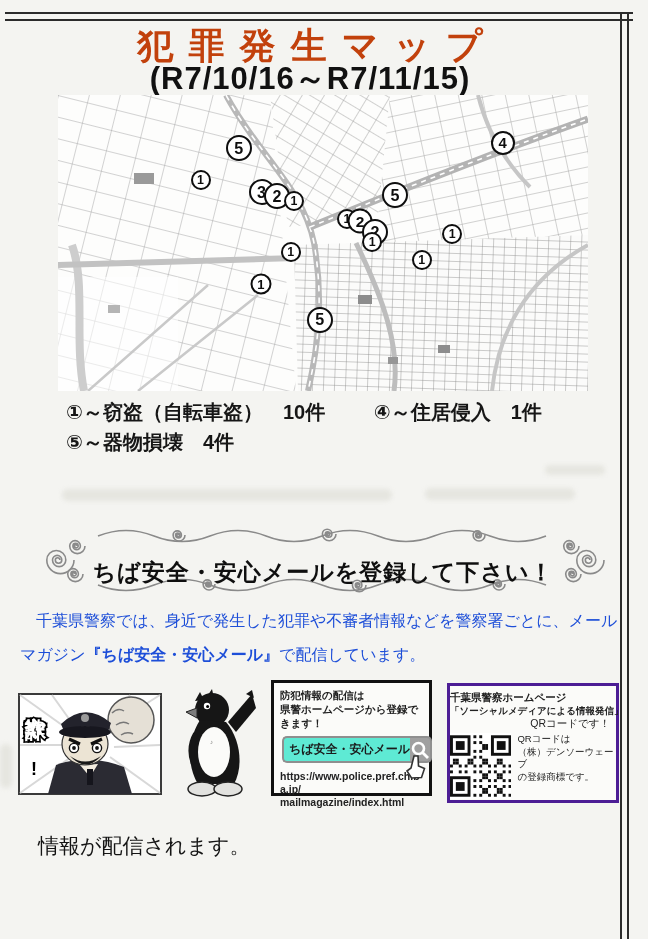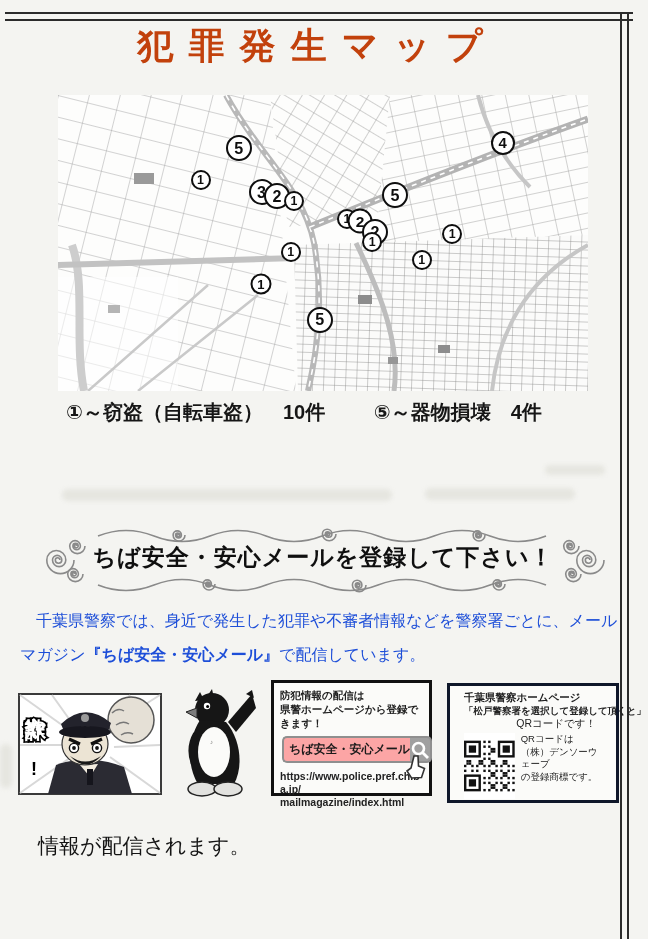--- a/index.html
+++ b/index.html
@@ -30,66 +30,67 @@
     display:grid;grid-template-columns:57% 43%;row-gap:3px;
     font-size:20px;font-weight:bold;color:#161616;}
   .legend .li{white-space:nowrap;}
 
   
   .smudge{position:absolute;background:#e6e6e0;border-radius:6px;filter:blur(2px);}
 
   
   .banner{position:absolute;left:28px;top:522px;width:590px;height:78px;}
   .banner svg{position:absolute;left:0;top:0;}
-  .banner-text{position:absolute;left:0;top:20px;width:100%;text-align:center;
+  .banner-text{position:absolute;left:0;top:35px;width:100%;text-align:center;
     font-size:23px;font-weight:bold;letter-spacing:1px;color:#0f0f0f;}
 
   
   .intro{position:absolute;left:20px;top:604px;width:602px;
     font-size:16px;line-height:34px;color:#1d4ed8;}
   .intro .b{font-weight:bold;}
 
   
   .officer{position:absolute;left:18px;top:693px;width:144px;height:102px;}
   .penguin{position:absolute;left:176px;top:686px;width:86px;height:114px;}
 
   .regbox{position:absolute;left:271px;top:680px;width:161px;height:116px;
     background:#fbfbf9;border:3px solid #111;box-sizing:border-box;padding:5px 6px;}
   .regbox .t{font-size:10.5px;font-weight:bold;line-height:14px;color:#222;}
   .searchwrap{position:relative;margin:6px 2px 7px 2px;height:27px;display:flex;}
   .searchfield{flex:1;border:2px solid #8f8f8f;border-right:none;border-radius:5px 0 0 5px;
-    background:#fca5a5;display:flex;align-items:center;padding-left:5px;
+    background:#5eead4;display:flex;align-items:center;padding-left:5px;
     font-size:12px;font-weight:bold;white-space:nowrap;color:#1a1a1a;}
   .searchbtn{width:27px;background:#a0a0a0;border:2px solid #8f8f8f;border-left:none;
     border-radius:0 5px 5px 0;display:flex;align-items:center;justify-content:center;box-sizing:border-box;}
   .hand{position:absolute;right:-6px;bottom:-16px;}
   .url{font-size:10.5px;font-weight:bold;line-height:13px;color:#222;word-break:break-all;}
 
   .qrbox{position:absolute;left:447px;top:683px;width:172px;height:120px;
-    background:#fbfbf9;border:3px solid #0f172a;box-sizing:border-box;padding:5px 14px;}
+    background:#fbfbf9;border:3px solid #4c1d95;box-sizing:border-box;padding:5px 0;}
   .qrbox .t1{font-size:10.5px;font-weight:bold;line-height:13px;color:#222;}
   .qrbox .t2{font-size:9.5px;font-weight:bold;line-height:13px;color:#222;white-space:nowrap;}
   .qrbox .t3{font-size:10.5px;font-weight:normal;text-align:right;line-height:13px;color:#222;padding-right:6px;}
   .qrrow{display:flex;margin-top:3px;align-items:flex-start;}
   .qrnote{font-size:9.5px;line-height:12.5px;color:#222;margin-left:6px;padding-bottom:4px;}
 
   
   .footer{position:absolute;left:14px;top:824px;width:606px;
     font-size:21px;line-height:44px;color:#141414;}
   .footer .l2{padding-left:24px;}
 </style>
 </head>
 <body>
 
 <div class="page">
 
   <div class="frame-top"></div>
   <div class="frame-right"></div>
 
   <div class="title">犯罪発生マップ</div>
+  <div class="subtitle">(R7/10/16～R7/11/15)</div>
 
   <div class="map">
     <svg width="530" height="296" viewBox="0 0 530 296">
       <defs>
         <pattern id="pA" width="30" height="21" patternUnits="userSpaceOnUse" patternTransform="rotate(14)">
           <rect width="30" height="21" fill="#fdfdfc"></rect>
             <path d="M0 0H30M0 0V21" stroke="#a8a8a8" stroke-width="1" fill="none"></path>
         </pattern>
         <pattern id="pB" width="23" height="15" patternUnits="userSpaceOnUse" patternTransform="rotate(-12)">
           <rect width="23" height="15" fill="#fdfdfc"></rect>
@@ -141,20 +142,21 @@
         <div class="marker" style="left: 74.4%; top: 46.8%; width: 20px; height: 20px; font-size: 12.4px;">1</div>
         <div class="marker" style="left: 68.6%; top: 55.9%; width: 20px; height: 20px; font-size: 12.4px;">1</div>
         <div class="marker" style="left: 43.9%; top: 52.9%; width: 20px; height: 20px; font-size: 12.4px;">1</div>
         <div class="marker" style="left: 38.3%; top: 63.7%; width: 21px; height: 21px; font-size: 13.02px;">1</div>
         <div class="marker" style="left: 49.4%; top: 75.9%; width: 26px; height: 26px; font-size: 16.12px;">5</div>
       </div>
   </div>
 
   <div class="legend">
     <div class="li">①～窃盗（自転車盗）　10件</div>
+    <div class="li">④～住居侵入　1件</div>
     <div class="li">⑤～器物損壊　4件</div>
   </div>
 
   <div class="smudge" style="left:62px;top:489px;width:330px;height:12px;"></div>
   <div class="smudge" style="left:425px;top:488px;width:150px;height:12px;"></div>
   <div class="smudge" style="left:545px;top:465px;width:60px;height:10px;"></div>
   <div class="smudge" style="left:0px;top:744px;width:12px;height:44px;"></div>
 
   <div class="banner">
     <svg id="curls" width="590" height="78" viewBox="0 0 590 78">
@@ -236,21 +238,21 @@
       </svg>
     </div>
     <div class="url">
       <div>https://www.police.pref.chiba.jp/</div>
       <div>mailmagazine/index.html</div>
     </div>
   </div>
 
   <div class="qrbox">
     <div class="t1">千葉県警察ホームページ</div>
-    <div class="t2">「松戸警察署を選択して登録して頂くと」</div>
+    <div class="t2">「ソーシャルメディアによる情報発信」</div>
     <div class="t3">QRコードです！</div>
     <div class="qrrow">
       <svg id="qr" width="66" height="66" viewBox="0 0 70 70" style="background:#fff;">
           <rect x="0" y="0" width="23.333333333333336" height="23.333333333333336" fill="#111"></rect>
           <rect x="3.3333333333333335" y="3.3333333333333335" width="16.666666666666668" height="16.666666666666668" fill="#fff"></rect>
           <rect x="6.666666666666667" y="6.666666666666667" width="10" height="10" fill="#111"></rect>
           <rect x="46.66666666666667" y="0" width="23.333333333333336" height="23.333333333333336" fill="#111"></rect>
           <rect x="50" y="3.3333333333333335" width="16.666666666666668" height="16.666666666666668" fill="#fff"></rect>
           <rect x="53.333333333333336" y="6.666666666666667" width="10" height="10" fill="#111"></rect>
           <rect x="0" y="46.66666666666667" width="23.333333333333336" height="23.333333333333336" fill="#111"></rect>

